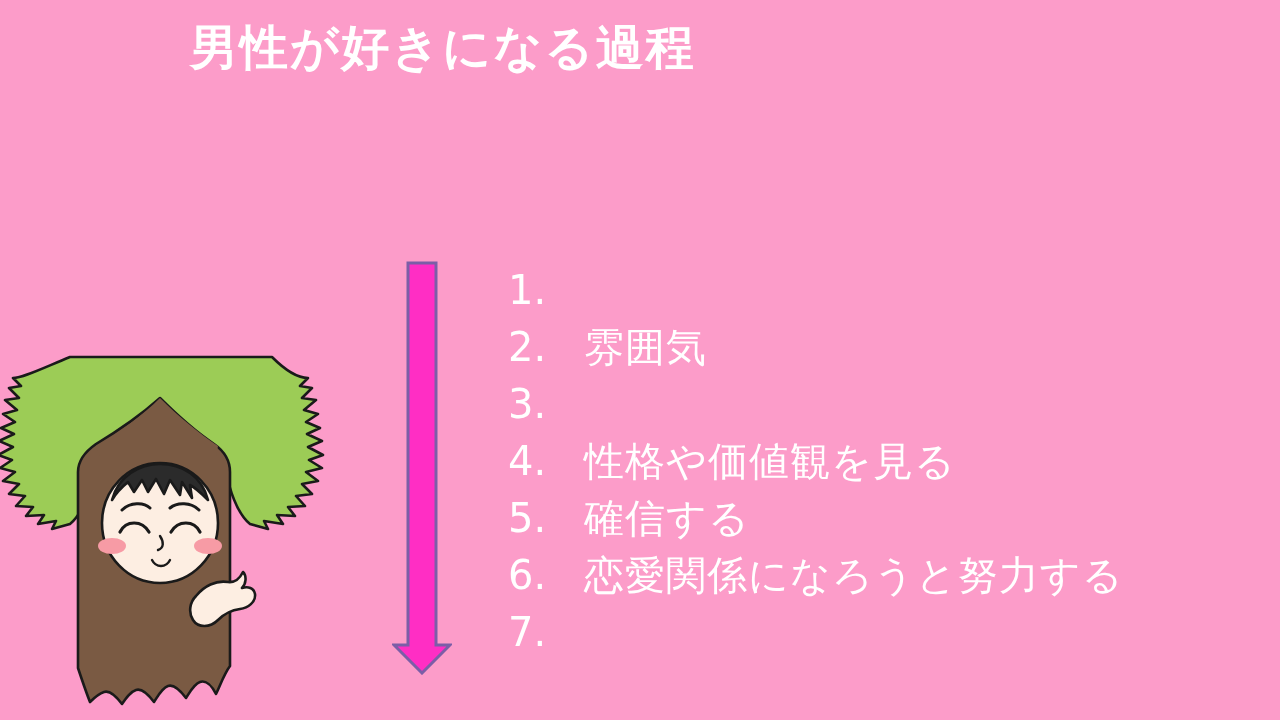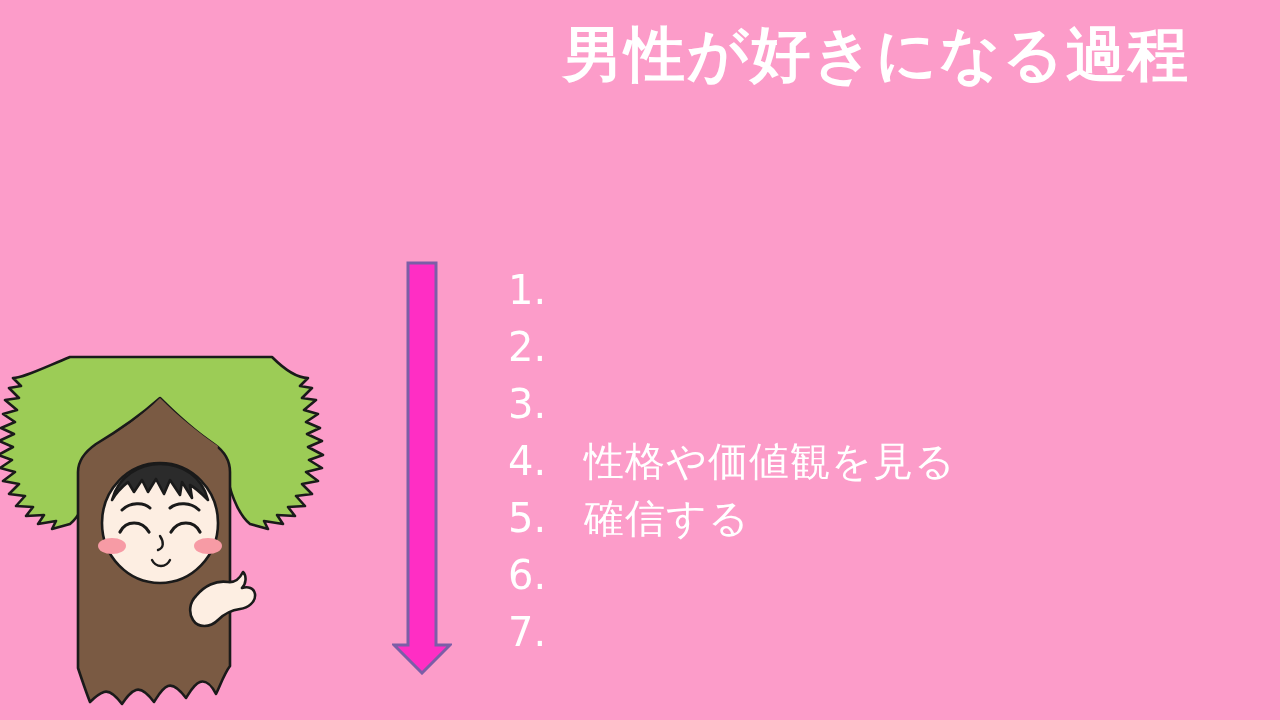--- a/index.html
+++ b/index.html
@@ -21,27 +21,26 @@
     overflow: hidden;
   }
 
   
   #slide-title {
     position: absolute;
     left: 190px;
     top: 18px;
     width: 1000px;
     color: #ffffff;
-    font-size: 60px;
+    font-size: 48px;
     font-weight: bold;
     letter-spacing: 2px;
     line-height: 1.22;
     white-space: nowrap;
     font-family: "DejaVu Sans", "Liberation Sans", sans-serif;
-    text-align: right;
   }
 
   
   #arrow-wrap {
     position: absolute;
     left: 392px;
     top: 261px;
     width: 60px;
     height: 414px;
   }
@@ -100,34 +99,36 @@
       <polygon points="16,2 44,2 44,384 58,384 30,412 2,384 16,384" fill="#ff2ec4" stroke="#7b5ea7" stroke-width="3" stroke-linejoin="miter"></polygon>
     </svg>
   </div>
 
   <ol id="step-list">
     <li>
       <span class="step-num">1.</span>
     </li>
     <li>
       <span class="step-num">2.</span>
+      <span class="step-text">雰囲気</span>
     </li>
     <li>
       <span class="step-num">3.</span>
     </li>
     <li>
       <span class="step-num">4.</span>
       <span class="step-text">性格や価値観を見る</span>
     </li>
     <li>
       <span class="step-num">5.</span>
       <span class="step-text">確信する</span>
     </li>
     <li>
       <span class="step-num">6.</span>
+      <span class="step-text">恋愛関係になろうと努力する</span>
     </li>
     <li>
       <span class="step-num">7.</span>
     </li>
   </ol>
 
   <div id="tree-character">
     <svg width="340" height="372" viewBox="0 0 340 372" xmlns="http://www.w3.org/2000/svg">
       <g stroke="#1a1a1a" stroke-width="2.6" stroke-linejoin="round" stroke-linecap="round">
 

